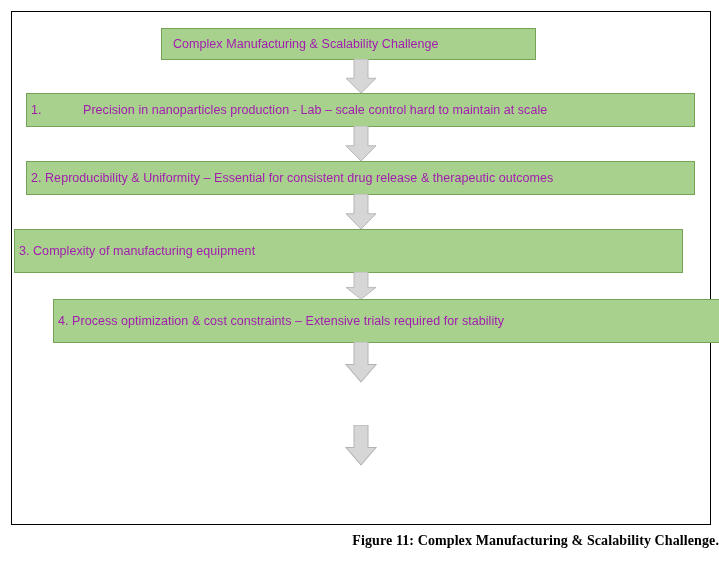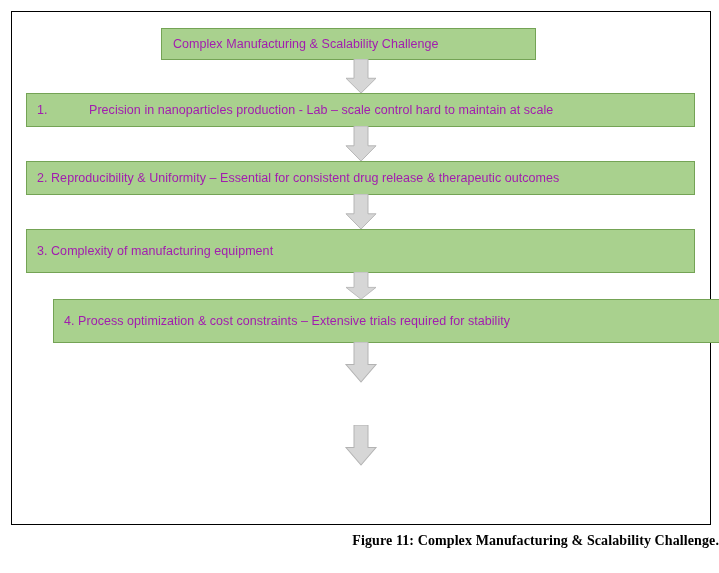--- a/index.html
+++ b/index.html
@@ -43,37 +43,37 @@
     align-items: center;
     color: #a21caf;
     font-size: 12.5px;
     line-height: 1.2;
     letter-spacing: 0.05px;
     white-space: nowrap;
     overflow: hidden;
   }
 
   .flow-box .box-text {
-    padding-left: 10px;
+    padding-left: 4px;
     display: block;
   }
 
   
   #title-box {
     left: 149px;
     top: 16px;
     width: 375px;
     height: 32px;
   }
   #title-box .box-text { padding-left: 11px; }
 
   
   #step-box-1 { left: 14px; top: 81px;  width: 669px; height: 34px; }
   #step-box-2 { left: 14px; top: 149px; width: 669px; height: 34px; }
-  #step-box-3 { left: 14px; top: 217px; width: 669px; height: 44px; }
+  #step-box-3 { left: 2px; top: 217px; width: 669px; height: 44px; }
   #step-box-4 { left: 14px; top: 287px; width: 669px; height: 44px; margin-left: 27px; }
   #step-box-5 { left: 14px; top: 370px; width: 669px; height: 44px; }
   #step-box-6 { left: 14px; top: 453px; width: 669px; height: 44px; }
 
   
   .num-tab { display: inline-block; min-width: 52px; }
 
   
   .flow-arrow {
     position: absolute;

